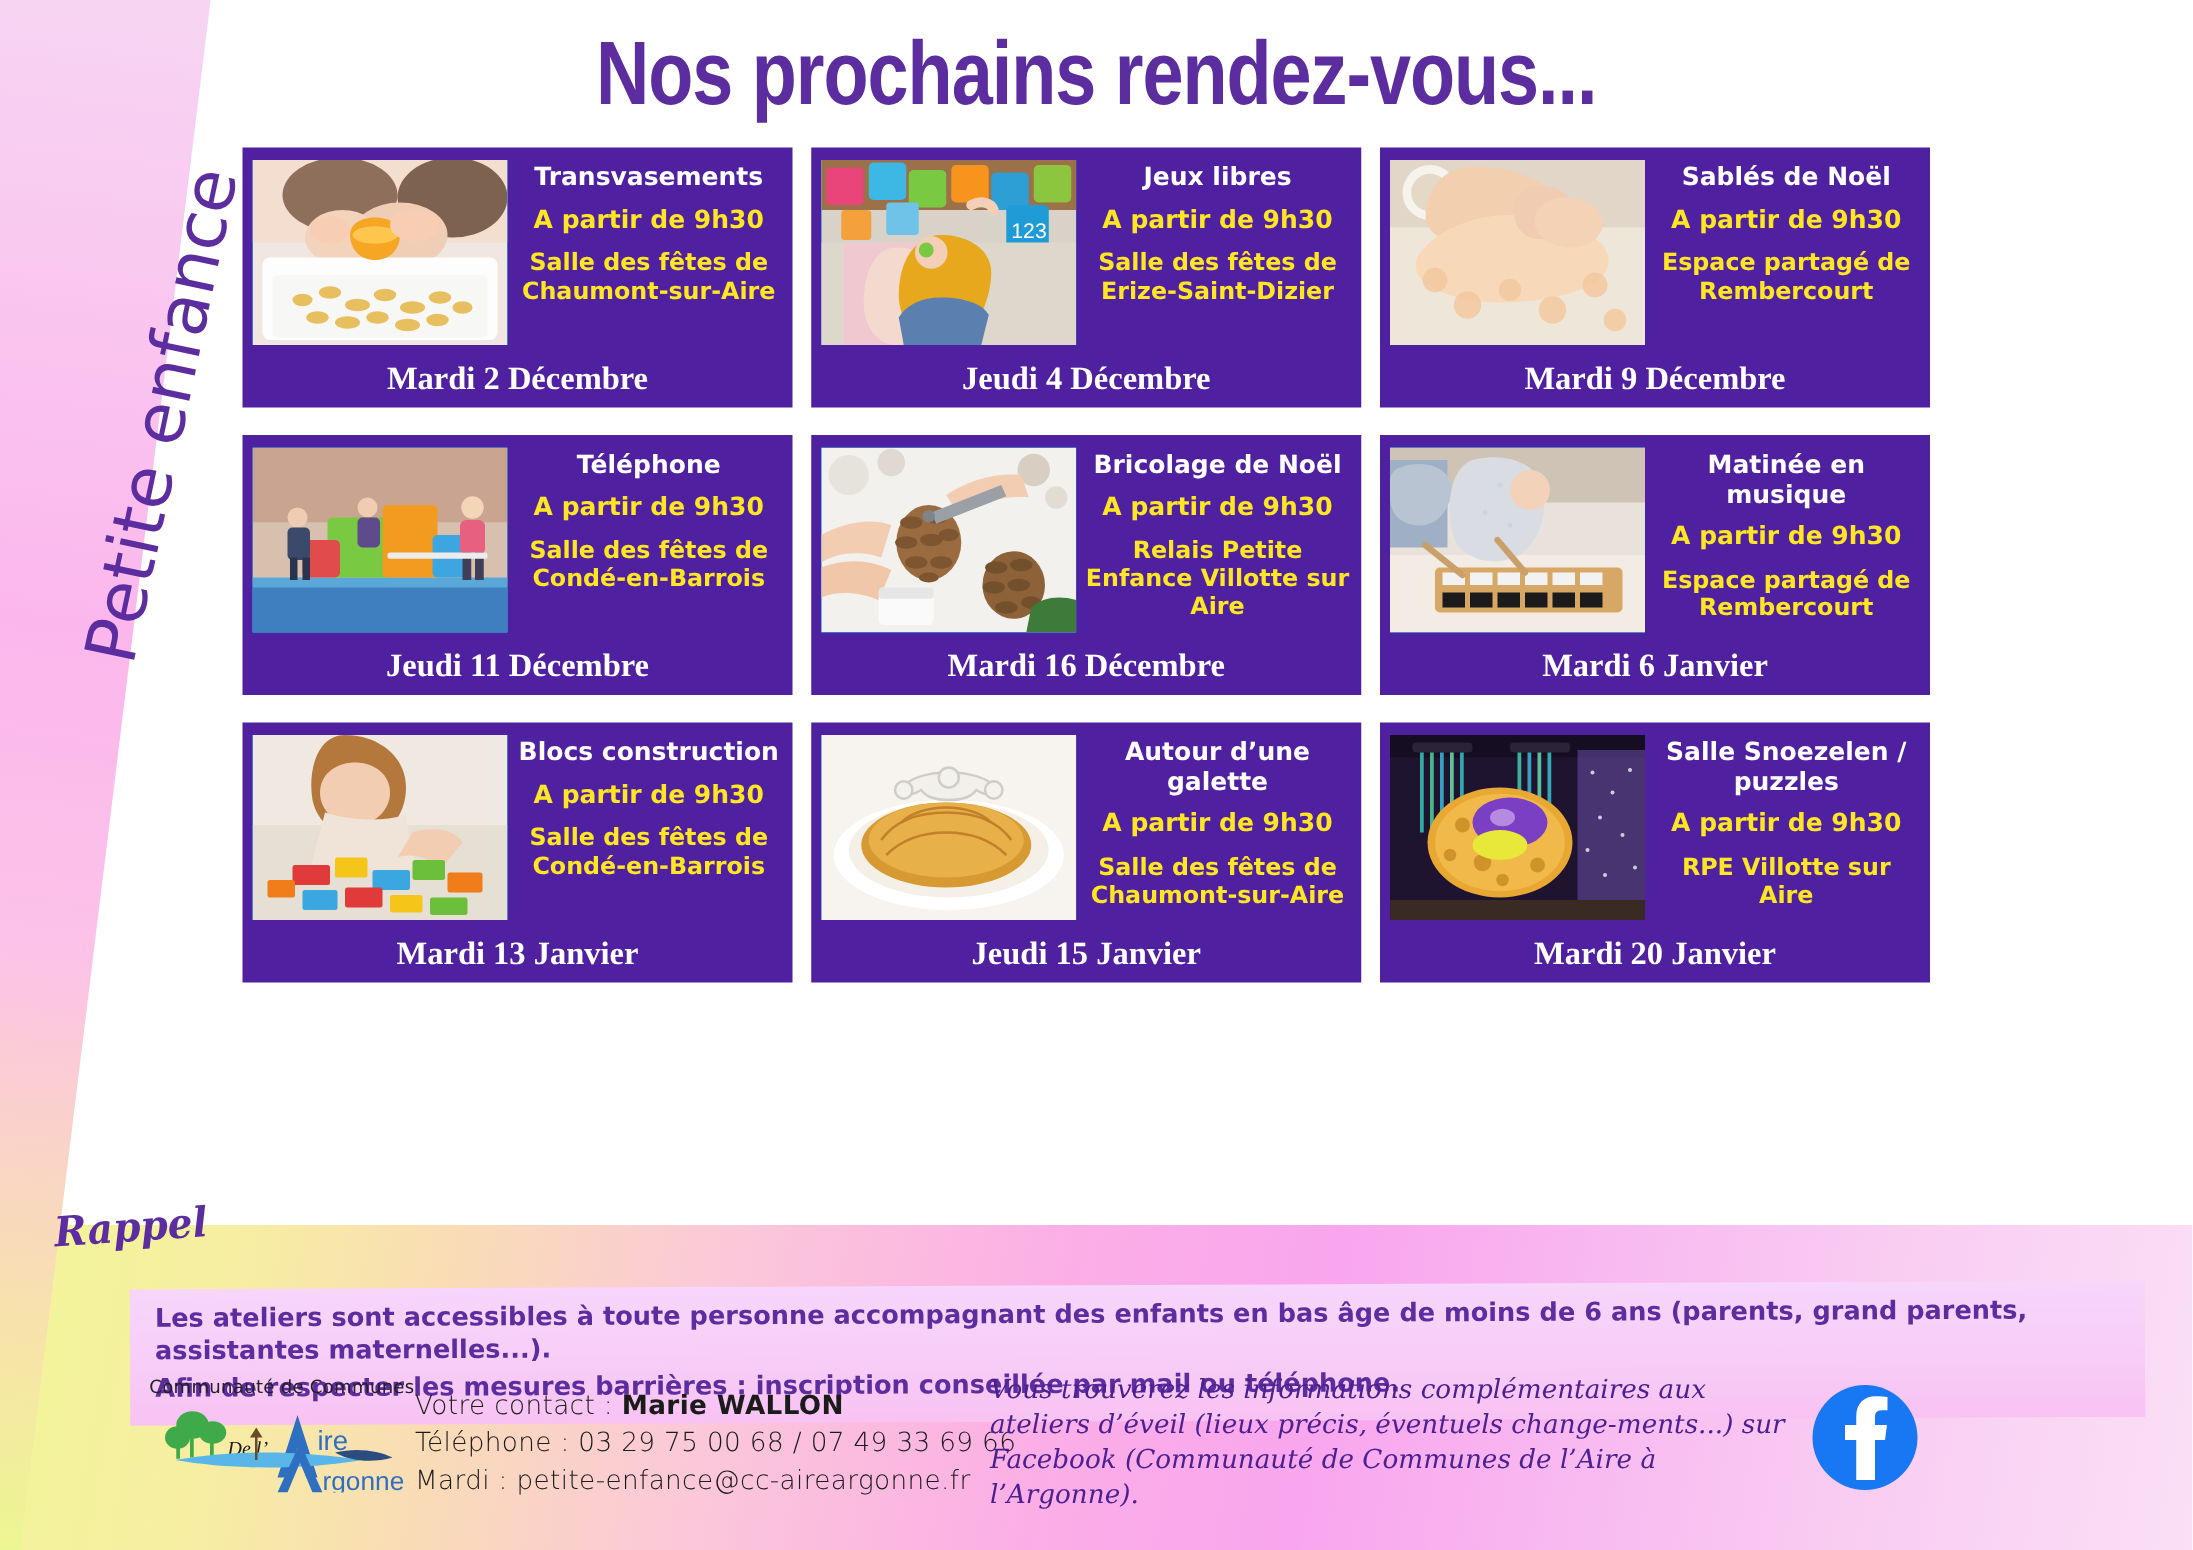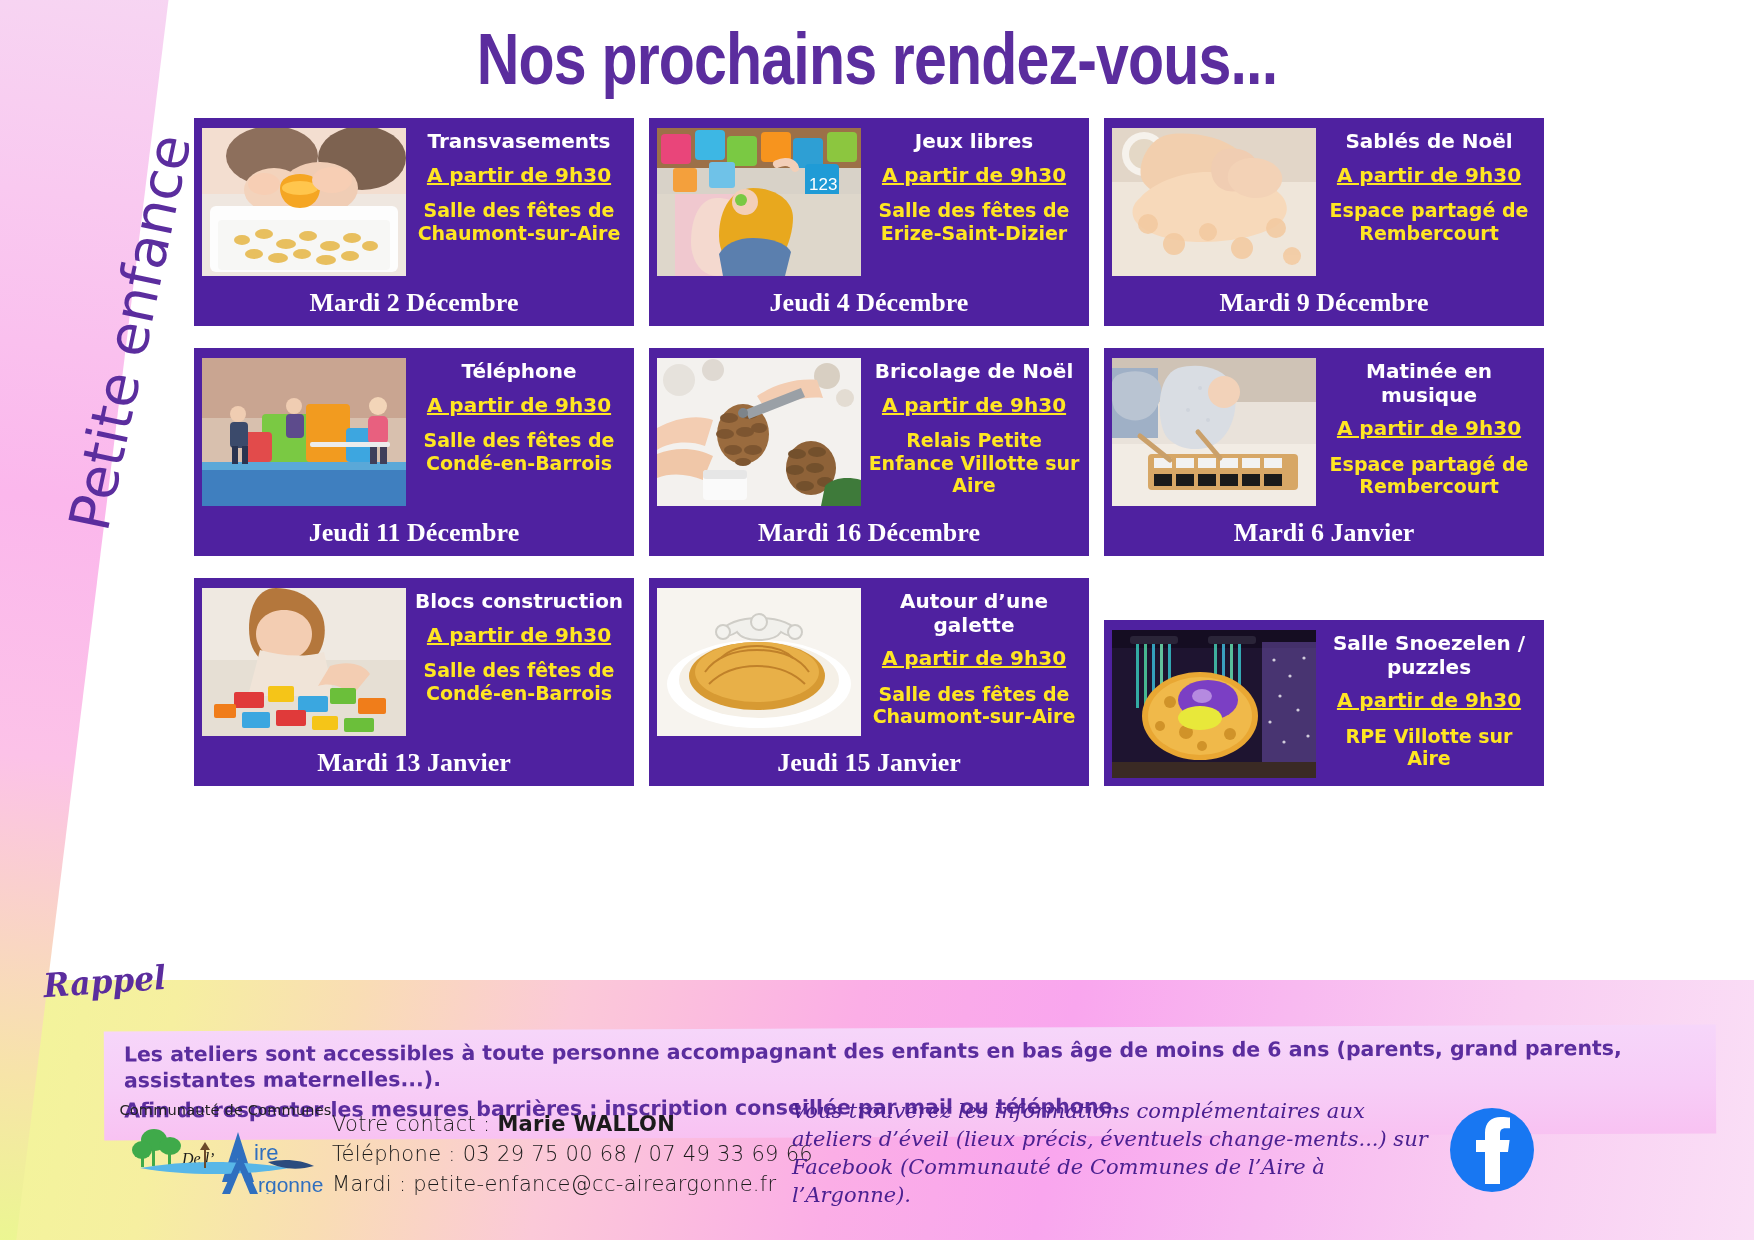--- a/index.html
+++ b/index.html
@@ -78,21 +78,21 @@
     overflow:hidden;position:relative;
   }
   .thumb svg{display:block;width:100%;height:100%;}
   .txt{flex:1;padding-top:2px;text-align:center;line-height:1.18;}
   .atitle{
     color:#ffffff;font-weight:700;font-size:20px;
     font-family:"DejaVu Sans", sans-serif;margin:0 0 10px 0;
   }
   .ahour{
     color:#ffe622;font-weight:700;font-size:20px;
-    font-family:"DejaVu Sans", sans-serif;margin:0 0 12px 0;text-decoration:underline;
+    font-family:"DejaVu Sans", sans-serif;margin:0 0 12px 0;
   }
   .aplace{
     color:#ffe622;font-weight:700;font-size:19px;
     font-family:"DejaVu Sans", sans-serif;margin:0;
   }
   .adate{
     color:#ffffff;font-weight:700;font-size:26px;
     font-family:Liberation Serif, serif;
     text-align:center;margin-top:12px;
   }
@@ -521,20 +521,21 @@
               </g>
               <rect x="0" y="132" width="204" height="16" fill="#3a2a24"></rect>
             </svg>
           </div>
           <div class="txt">
             <p class="atitle">Salle Snoezelen / puzzles</p>
             <p class="ahour">A partir de 9h30</p>
             <p class="aplace">RPE Villotte sur Aire</p>
           </div>
         </div>
+        <div class="adate">Mardi 20 Janvier</div>
       </div>
 
     </div>
 
   </div>
 
   <div class="rappel">Rappel</div>
 
   <div class="notice">
     <p>Les ateliers sont accessibles à toute personne accompagnant des enfants en bas âge de moins de 6 ans (parents, grand parents, assistantes maternelles...).</p>

